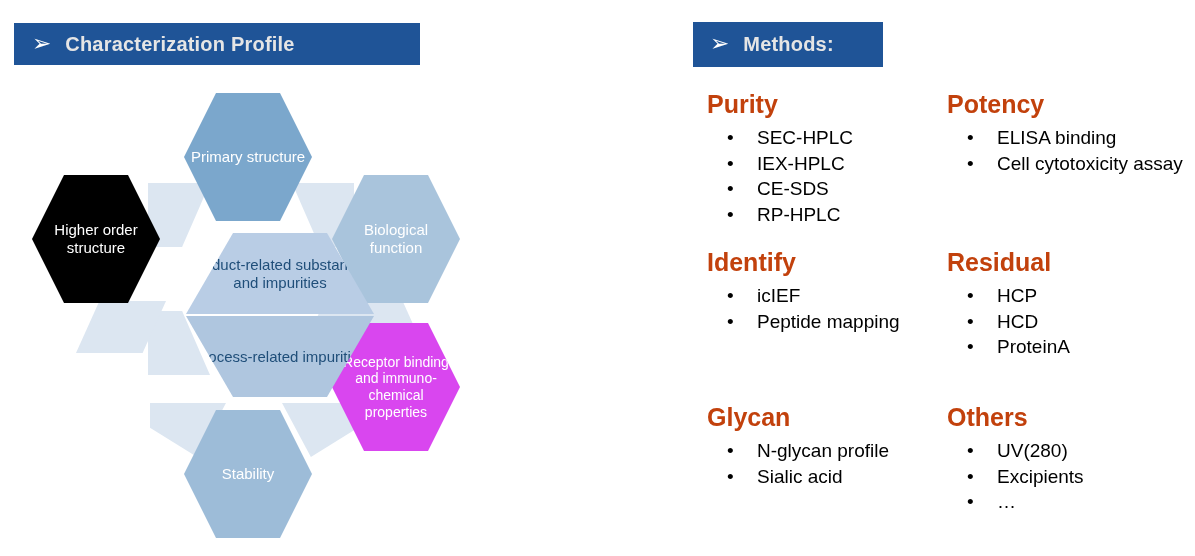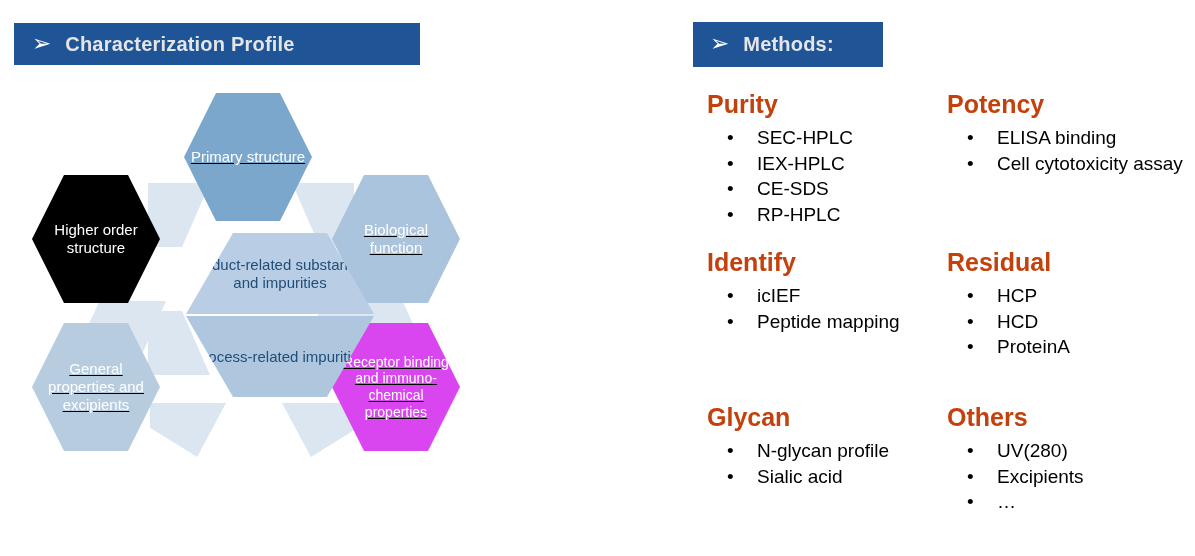--- a/index.html
+++ b/index.html
@@ -67,21 +67,21 @@
     justify-content: center;
     text-align: center;
     box-sizing: border-box;
   }
   .hex-label {
     font-size: 15px;
     line-height: 1.18;
     font-weight: normal;
     padding: 0 6px;
   }
-  .hex-outer { width: 128px; height: 128px; text-decoration: underline; }
+  .hex-outer { width: 128px; height: 128px; }
   
   .wedge {
     position: absolute;
     background: #DCE6F1;
   }
 
   
   #hex-center {
     position: absolute;
     left: 166px; top: 148px;
@@ -212,28 +212,28 @@
   </div>
 
   <div class="hex hex-outer" style="left:12px; top:90px; background:#000000;">
     <span class="hex-label" style="color:#ffffff;">Higher order structure</span>
   </div>
 
   <div class="hex hex-outer" style="left:312px; top:90px; background:#A9C4DC;">
     <span class="hex-label" style="color:#ffffff;">Biological function</span>
   </div>
 
-  <div class="hex hex-outer" style="left:12px; top:238px; background:#B8CCE0;">
-    <span class="hex-label" style="color:#ffffff;">General properties and excipients</span>
-  </div>
 
   <div class="hex hex-outer" style="left:312px; top:238px; background:#d946ef;">
     <span class="hex-label" style="color:#ffffff; font-size:14px;">Receptor binding and immuno-chemical properties</span>
   </div>
 
+  <div class="hex hex-outer" style="left:164px; top:325px; background:#9DBCD8;">
+    <span class="hex-label" style="color:#ffffff;">Stability</span>
+  </div>
 
   <div id="hex-center">
     <div class="center-half" id="center-top">
       <span>Product-related substances and impurities</span>
     </div>
     <div class="center-half" id="center-bottom">
       <span>Process-related impurities</span>
     </div>
   </div>
 </div>

